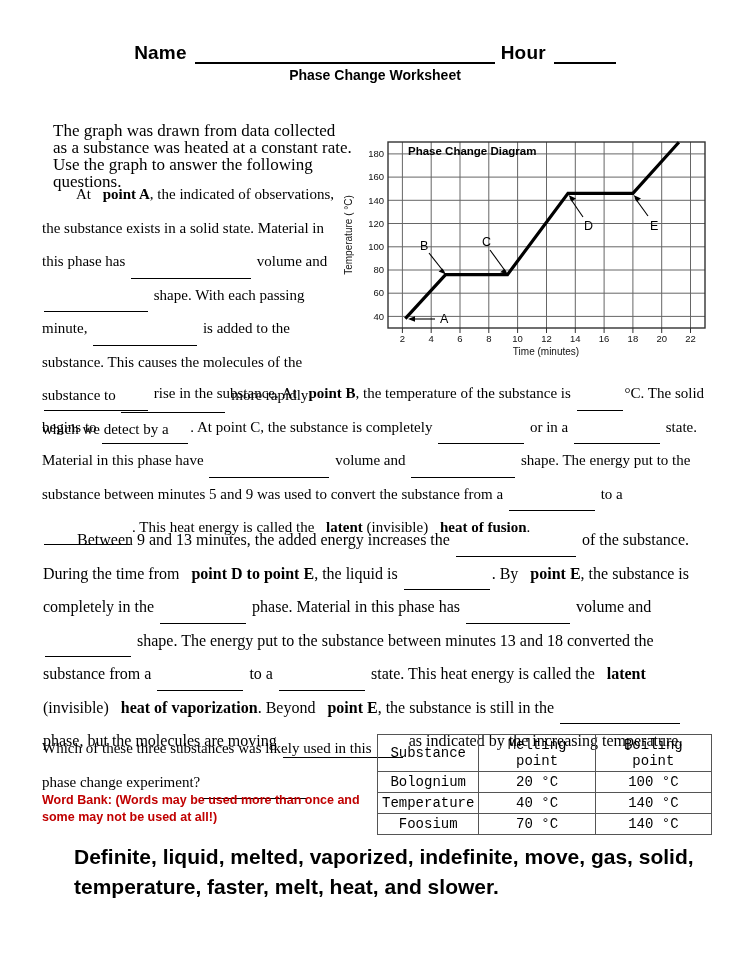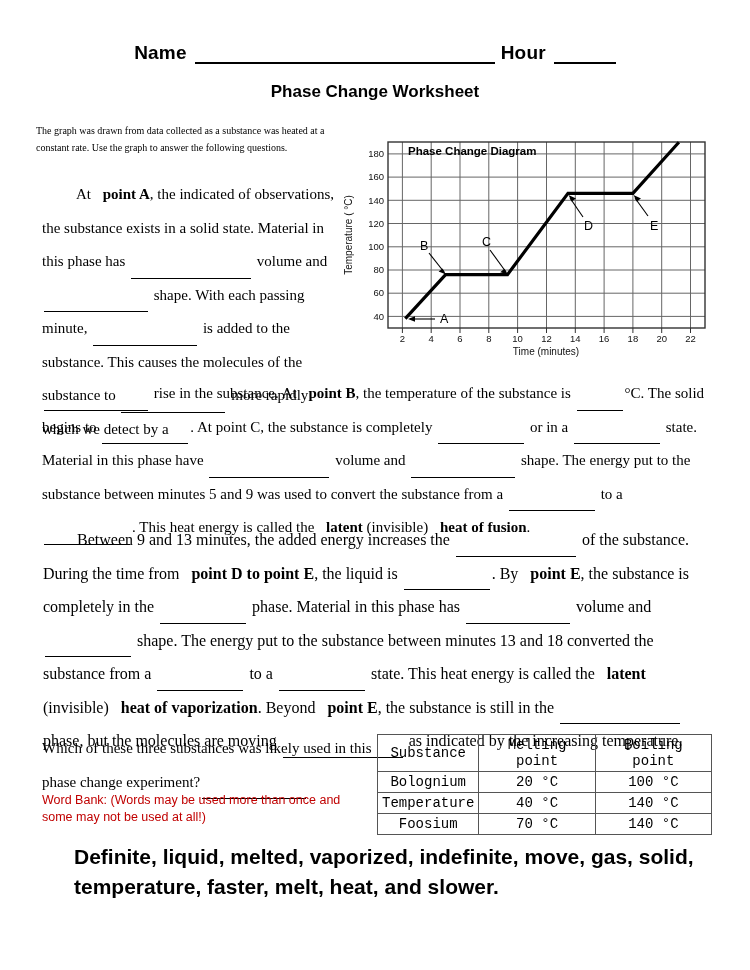--- a/index.html
+++ b/index.html
@@ -35,31 +35,31 @@
     border-bottom: 2px solid #000;
     vertical-align: bottom;
     height: 15px;
   }
   .rule-name { width: 300px; margin: 0 6px 0 8px; }
   .rule-hour { width: 62px; margin-left: 8px; }
 
   .subtitle {
     font-family: "Liberation Sans", "DejaVu Sans", sans-serif;
     font-weight: bold;
+    font-size: 14px;
+    margin-top: 3px;
+    text-align: center;
+  }
+
+  
+  .intro {
+    position: absolute;
+    left: 53px; top: 122px;
+    width: 300px;
     font-size: 17px;
-    margin-top: 18px;
-    text-align: center;
-  }
-
-  
-  .intro {
-    position: absolute;
-    left: 36px; top: 122px;
-    width: 300px;
-    font-size: 10px;
     line-height: 17px;
   }
   .colpara {
     position: absolute;
     left: 42px; top: 178px;
     width: 300px;
     font-size: 15px;
     line-height: 33.5px;
   }
   .colpara .ind { display: inline-block; width: 34px; }
@@ -86,21 +86,21 @@
     width: 330px;
     font-size: 15px;
     line-height: 34px;
   }
 
   .wordbank-note {
     position: absolute;
     left: 42px; top: 792px;
     width: 320px;
     font-family: "Liberation Sans", "DejaVu Sans", sans-serif;
-    font-weight: normal;
+    font-weight: bold;
     font-size: 12.5px;
     line-height: 17px;
     color: #c00000;
   }
 
   .wordbank-list {
     position: absolute;
     left: 42px; top: 842px;
     width: 680px;
     font-family: "Liberation Sans", "DejaVu Sans", sans-serif;

